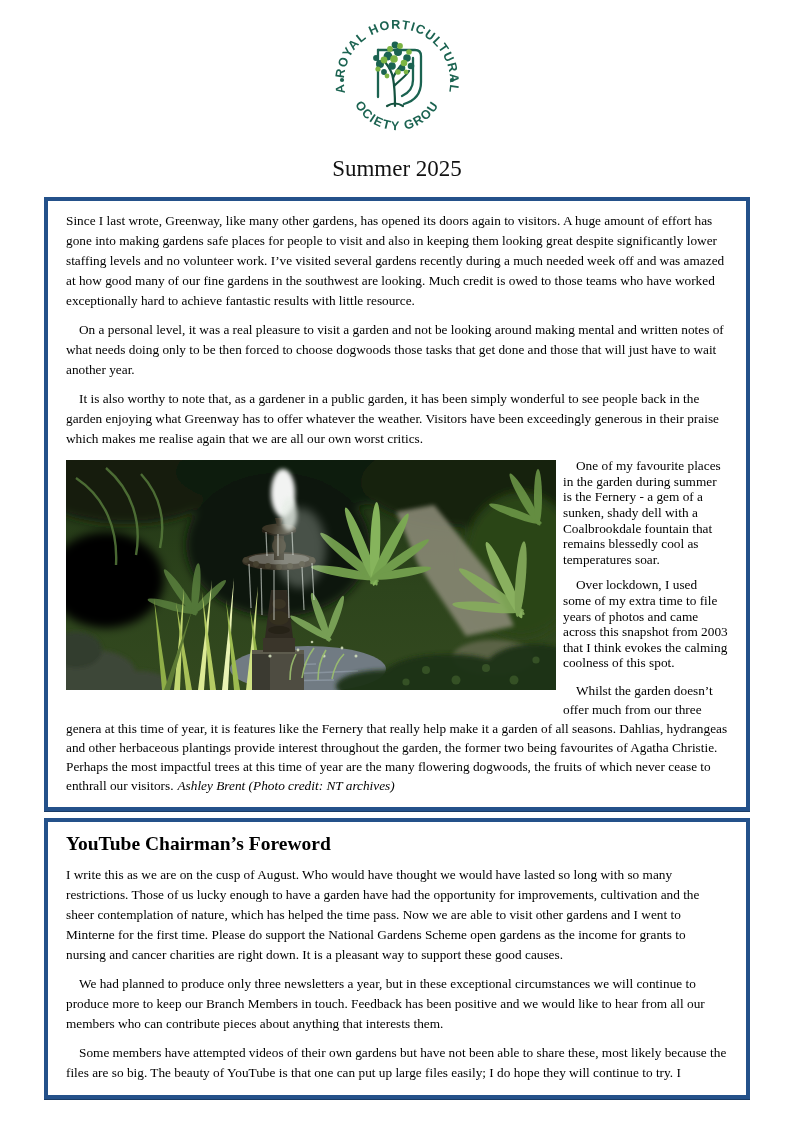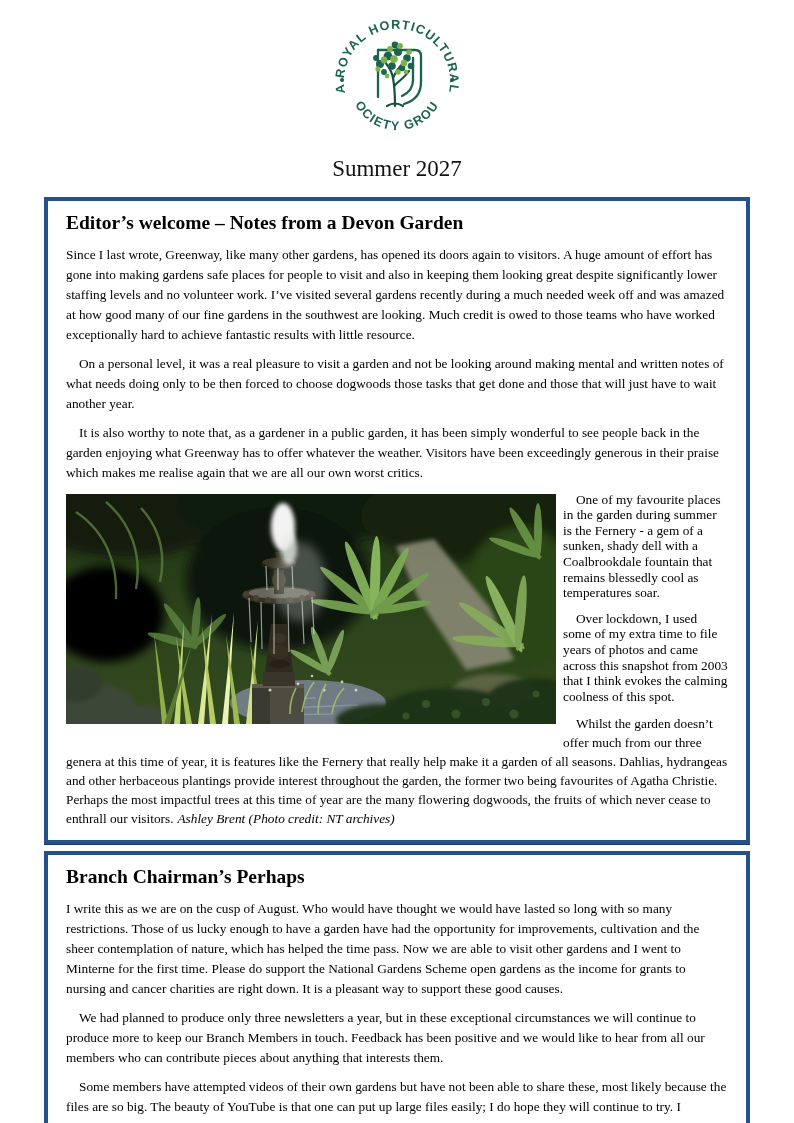--- a/index.html
+++ b/index.html
@@ -133,25 +133,24 @@
             <circle cx="68" cy="34" r="2.9"></circle>
               <circle cx="77" cy="40" r="2.8"></circle>
             <circle cx="46" cy="57" r="2.6"></circle>
               <circle cx="66" cy="60" r="2.8"></circle>
             <circle cx="74" cy="60" r="2.4"></circle>
               <circle cx="55" cy="64" r="2.4"></circle>
           </g>
         </g>
       </svg>
     </span>
-    <div class="newsletter-subtitle">Summer 2027</div>
+    <div class="newsletter-subtitle">Summer 2025</div>
   </div>
 
   <div class="article-box box-editor">
-    <h2 class="section-heading">Editor’s welcome – Notes from a Devon Garden</h2>
     <p>Since I last wrote, Greenway, like many other gardens, has opened its doors again to visitors. A huge amount of effort has gone into making gardens safe places for people to visit and also in keeping them looking great despite significantly lower staffing levels and no volunteer work. I’ve visited several gardens recently during a much needed week off and was amazed at how good many of our fine gardens in the southwest are looking. Much credit is owed to those teams who have worked exceptionally hard to achieve fantastic results with little resource.</p>
     <p class="ind">On a personal level, it was a real pleasure to visit a garden and not be looking around making mental and written notes of what needs doing only to be then forced to choose dogwoods those tasks that get done and those that will just have to wait another year.</p>
     <p class="ind">It is also worthy to note that, as a gardener in a public garden, it has been simply wonderful to see people back in the garden enjoying what Greenway has to offer whatever the weather. Visitors have been exceedingly generous in their praise which makes me realise again that we are all our own worst critics.</p>
 
     <div class="photo-flow">
 
       <svg class="garden-photo" viewBox="0 0 490 230" preserveAspectRatio="none">
         <defs>
           <linearGradient id="bgG" x1="0" y1="0" x2="0" y2="1">
             <stop offset="0" stop-color="#1f3314"></stop>
@@ -333,19 +332,19 @@
         </g>
       </svg>
 
       <p class="side ind">One of my favourite places in the garden during summer is the Fernery - a gem of a sunken, shady dell with a Coalbrookdale fountain that remains blessedly cool as temperatures soar.</p>
       <p class="side ind">Over lockdown, I used some of my extra time to file years of photos and came across this snapshot from 2003 that I think evokes the calming coolness of this spot.</p>
       <p class="closing ind"><span>Whilst the garden doesn’t offer much from our three genera at this time of year, it is features like the Fernery that really help make it a garden of all seasons. Dahlias, hydrangeas and other herbaceous plantings provide interest throughout the garden, the former two being favourites of Agatha Christie. Perhaps the most impactful trees at this time of year are the many flowering dogwoods, the fruits of which never cease to enthrall our visitors.</span><span class="credit">Ashley Brent (Photo credit: NT archives)</span></p>
     </div>
   </div>
 
   <div class="article-box box-chairman">
-    <h2 class="section-heading">Branch Chairman’s Perhaps</h2>
+    <h2 class="section-heading">YouTube Chairman’s Foreword</h2>
     <p>I write this as we are on the cusp of August. Who would have thought we would have lasted so long with so many restrictions. Those of us lucky enough to have a garden have had the opportunity for improvements, cultivation and the sheer contemplation of nature, which has helped the time pass.  Now we are able to visit other gardens and I went to Minterne for the first time. Please do support the National Gardens Scheme open gardens as the income for grants to nursing and cancer charities are right down. It is a pleasant way to support these good causes.</p>
     <p class="ind">We had planned to produce only three newsletters a year, but in these exceptional circumstances we will continue to produce more to keep our Branch Members in touch. Feedback has been positive and we would like to hear from all our members who can contribute pieces about anything that interests them.</p>
     <p class="ind">Some members have attempted videos of their own gardens but have not been able to share these, most likely because the files are so big. The beauty of YouTube is that one can put up large files easily; I do hope they will continue to try. I</p>
   </div>
 
 </div>
 
 </body></html>

